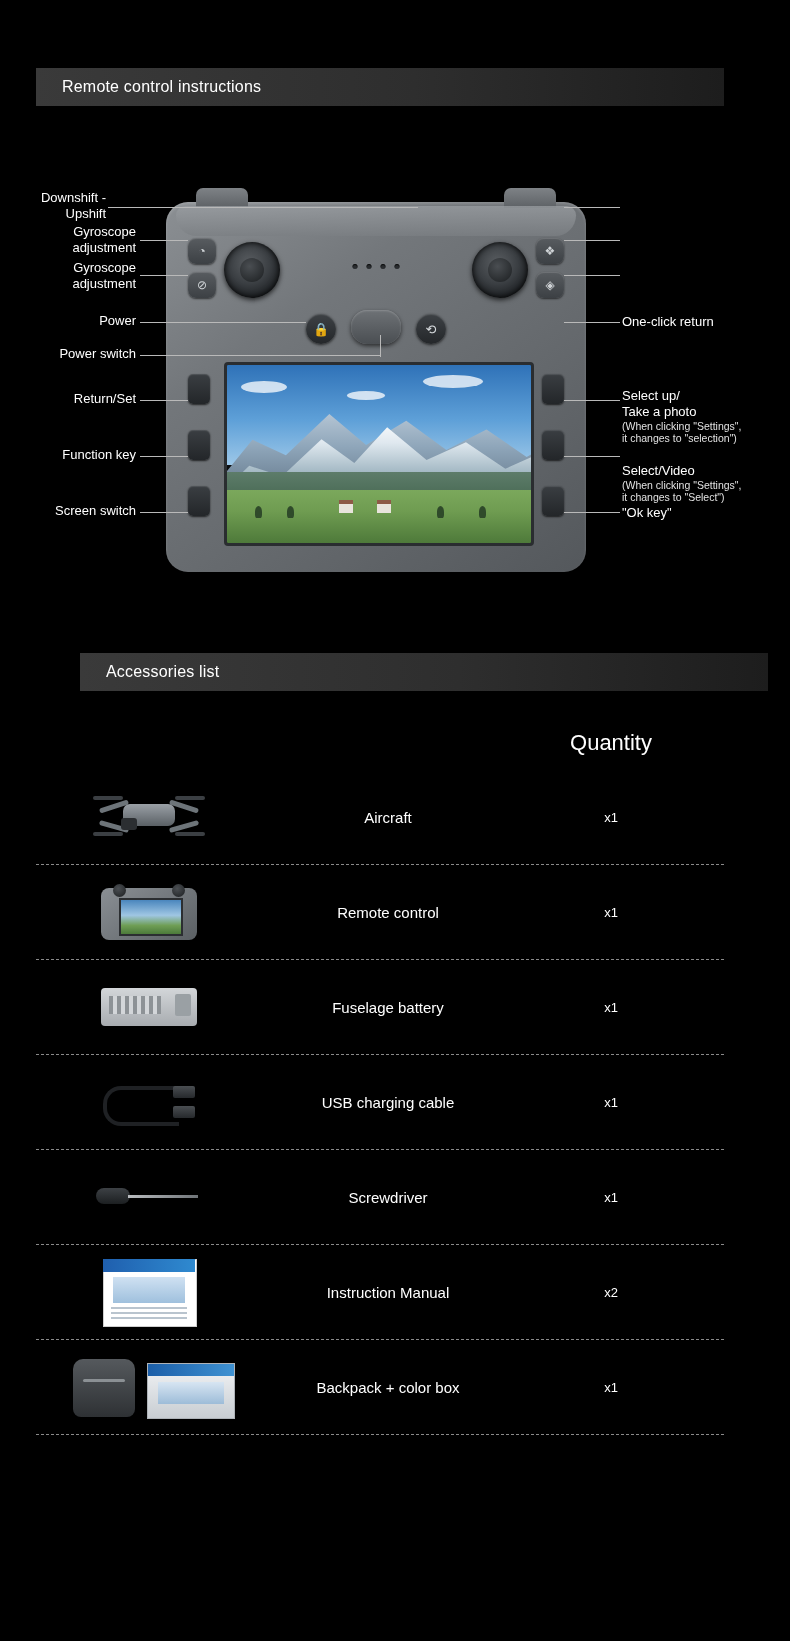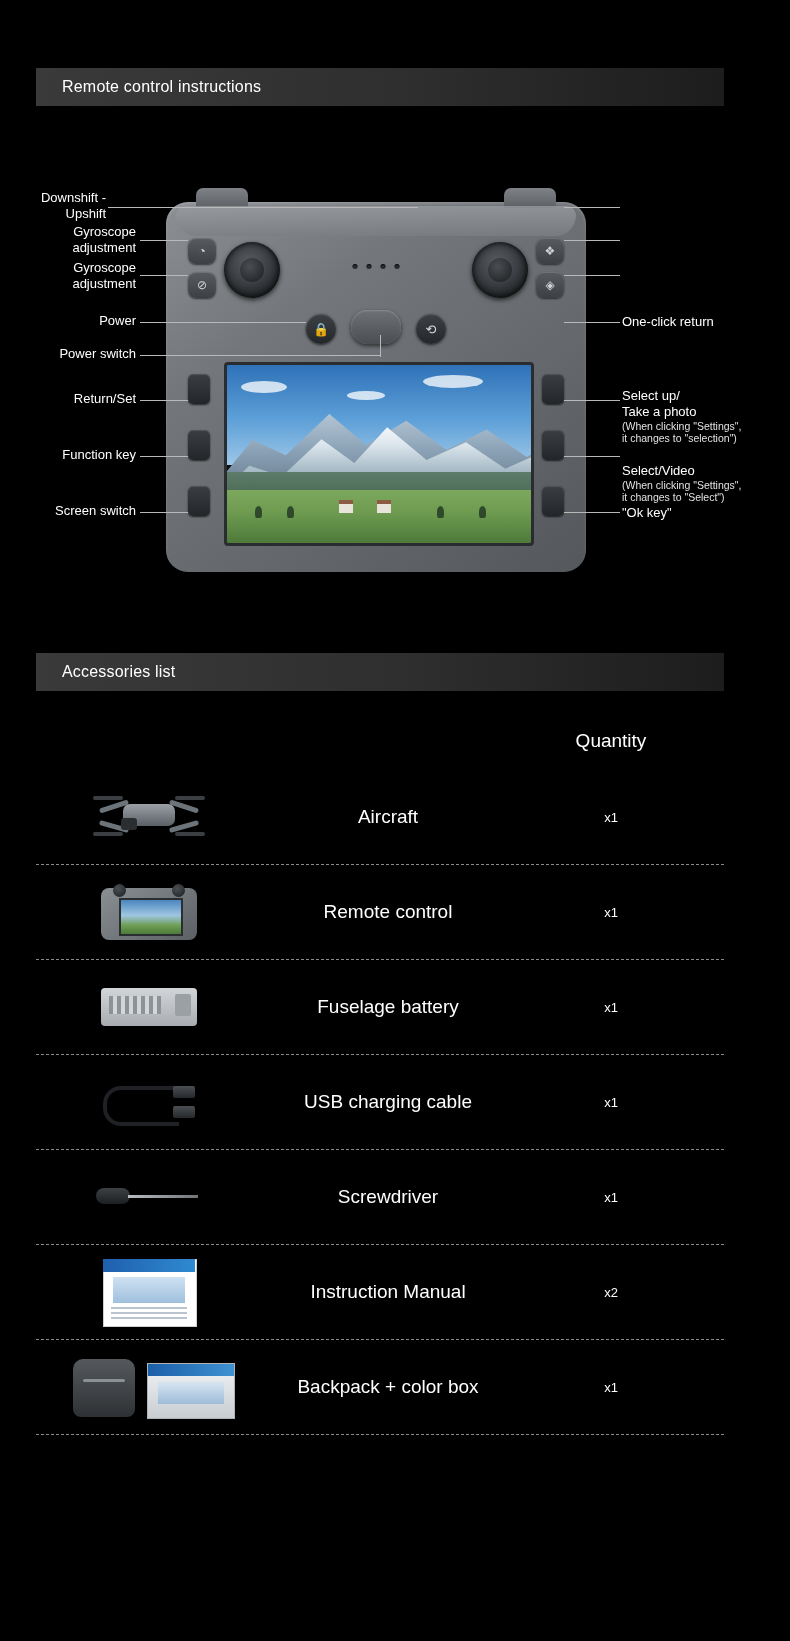--- a/index.html
+++ b/index.html
@@ -26,21 +26,21 @@
     display: flex;
     align-items: center;
   }
   .section-bar .title {
     font-size: 16px;
     color: #ffffff;
     padding-left: 26px;
     letter-spacing: 0.2px;
   }
   #sec-remote { top: 68px; }
-  #sec-acc { top: 653px; }
+  #sec-acc { top: 653px; margin-left: 44px; }
 
   
   #remote-diagram {
     position: absolute;
     left: 0;
     top: 110px;
     width: 790px;
     height: 500px;
   }
 
@@ -281,21 +281,21 @@
     text-align: center;
     font-size: 19px;
     color: #ffffff;
   }
   .acc-head .h-qty {
     position: absolute;
     left: 505px;
     top: 18px;
     width: 140px;
     text-align: center;
-    font-size: 19px;
+    font-size: 22px;
     color: #ffffff;
   }
   .acc-row {
     position: relative;
     height: 94px;
     border-bottom: 1px dashed #8a8a8a;
   }
   .acc-row:last-child { border-bottom: 1px dashed #8a8a8a; }
   .acc-thumb {
     position: absolute;
@@ -307,21 +307,21 @@
     align-items: center;
     justify-content: center;
   }
   .acc-name {
     position: absolute;
     left: 212px;
     top: 50%;
     transform: translateY(-50%);
     width: 280px;
     text-align: center;
-    font-size: 19px;
+    font-size: 15px;
     color: #ffffff;
   }
   .acc-qty {
     position: absolute;
     left: 505px;
     top: 50%;
     transform: translateY(-50%);
     width: 140px;
     text-align: center;
     font-size: 13px;

